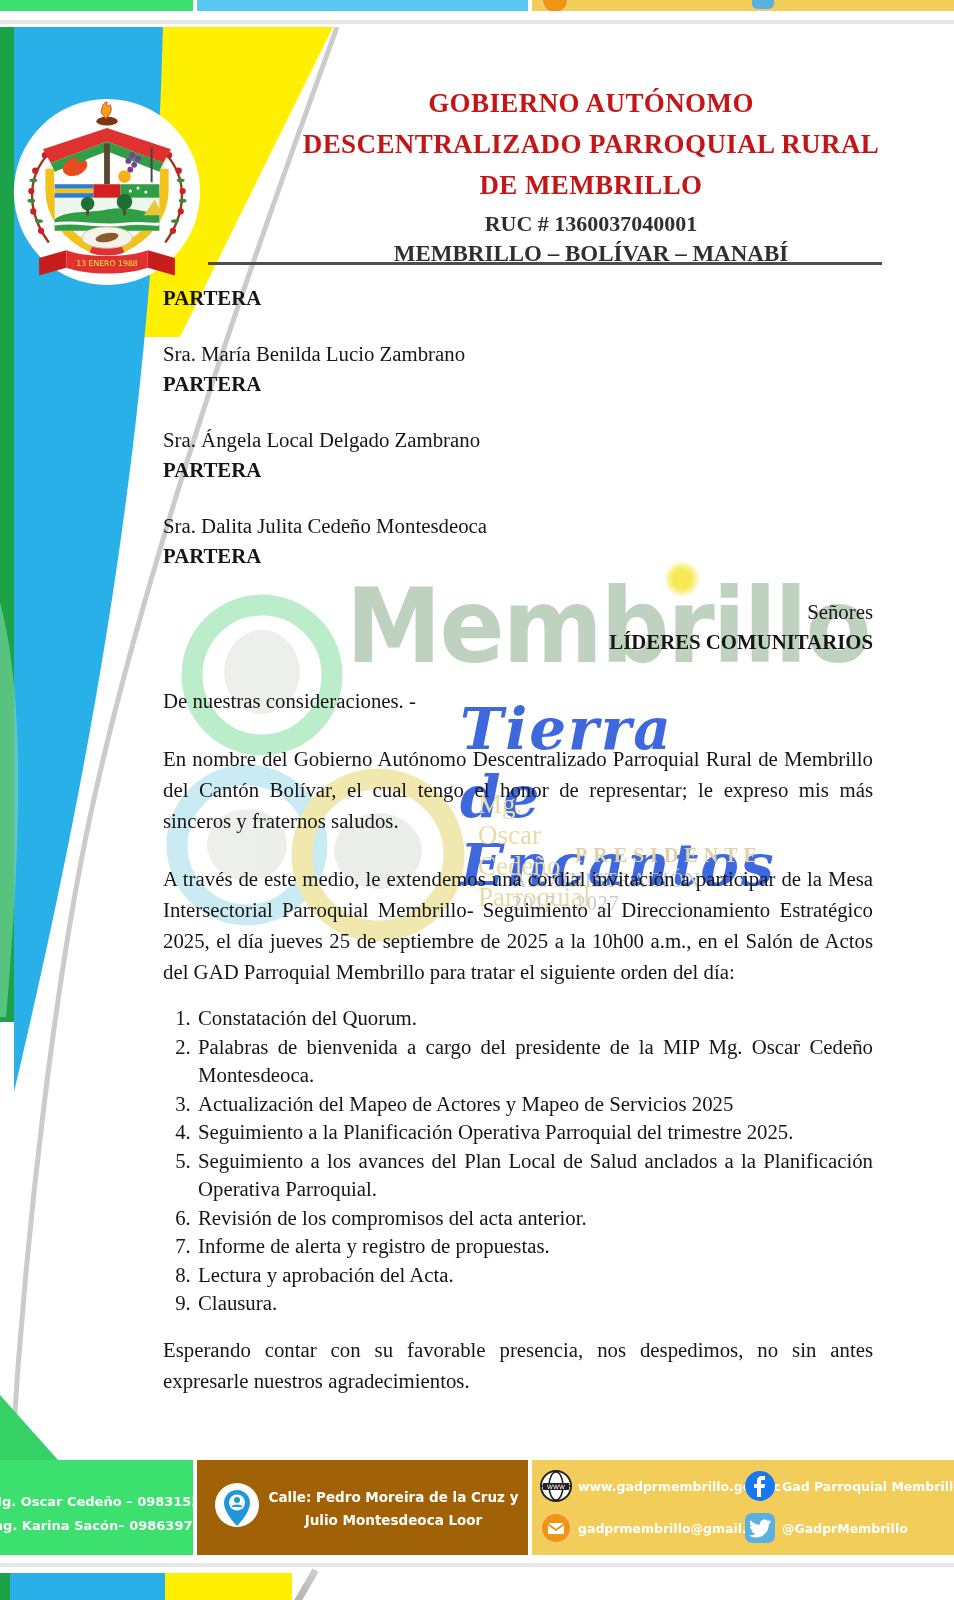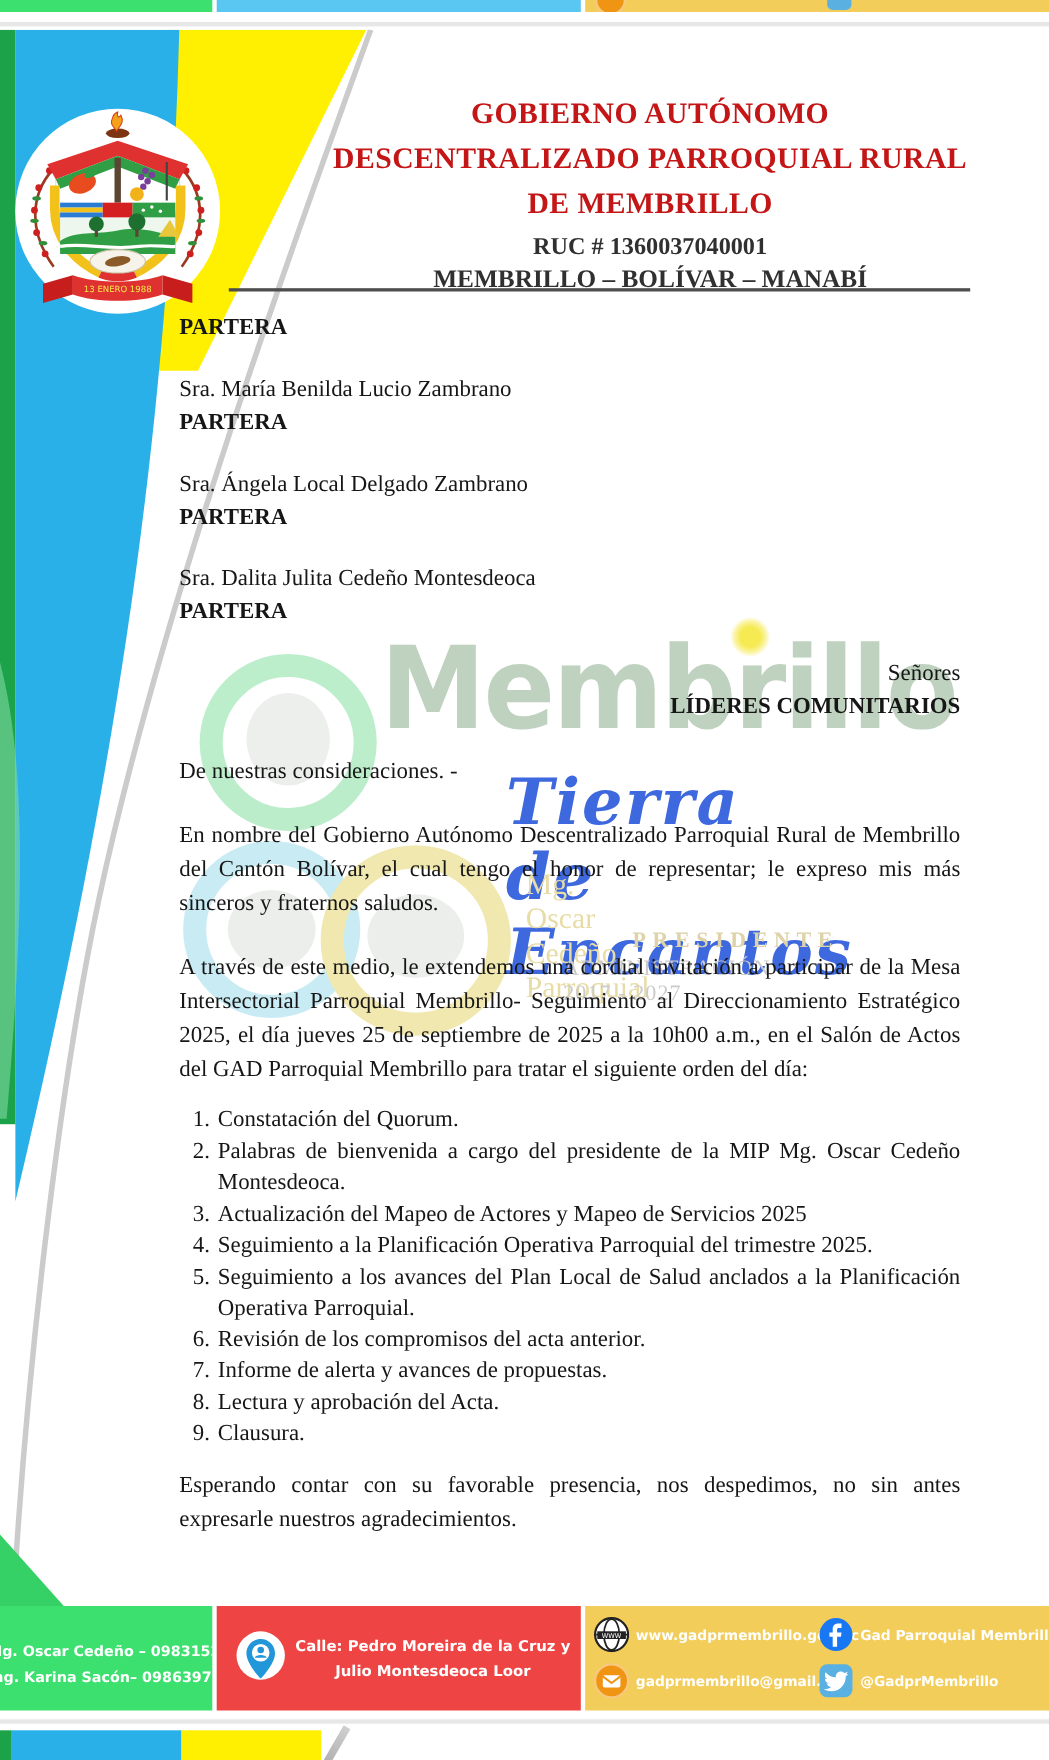--- a/index.html
+++ b/index.html
@@ -52,21 +52,21 @@
   ol.agenda{margin:0 0 16px 0;padding-left:33px;line-height:28.5px;}
   ol.agenda li{text-align:justify;padding-left:2px;}
   .closing{text-align:justify;line-height:31px;}
   
   .footer{position:absolute;left:0;top:1433px;width:954px;height:95px;z-index:5;
           font-family:"DejaVu Sans",sans-serif;color:#fff;}
   .f-panel{position:absolute;top:0;height:95px;}
   .f-green{left:0;width:193px;background:#3ce06f;overflow:hidden;}
   .f-green .txt{position:absolute;left:-11px;top:30px;width:220px;white-space:nowrap;
                 font-weight:bold;font-size:13px;line-height:24px;}
-  .f-blue{left:197px;width:331px;background:#ef4444;}
+  .f-blue{left:197px;width:331px;background:#a16207;}
   .f-pin{position:absolute;left:16px;top:22px;}
   .f-address{position:absolute;left:68px;right:6px;top:26px;text-align:center;
              font-weight:bold;font-size:13.5px;line-height:23px;}
   .f-yellow{left:532px;width:422px;background:#f2cd5a;}
   .fy-cell{position:absolute;height:34px;}
   .fy-icon{position:absolute;left:0;top:0;}
   .fy-label{position:absolute;left:38px;top:9px;font-weight:bold;font-size:12.5px;white-space:nowrap;}
   .fy-c1r1{left:8px;top:10px;width:200px;}
   .fy-c2r1{left:212px;top:10px;width:206px;}
   .fy-c1r2{left:8px;top:52px;width:200px;}
@@ -235,21 +235,21 @@
       <div class="para para1">En nombre del Gobierno Autónomo Descentralizado Parroquial Rural de Membrillo del Cantón Bolívar, el cual tengo el honor de representar; le expreso mis más sinceros y fraternos saludos.</div>
       <div class="para para2">A través de este medio, le extendemos una cordial invitación a participar de la Mesa Intersectorial Parroquial Membrillo- Seguimiento al Direccionamiento Estratégico 2025, el día jueves 25 de septiembre de 2025 a la 10h00 a.m., en el Salón de Actos del GAD Parroquial Membrillo para tratar el siguiente orden del día:</div>
 
       <ol class="agenda">
         <li>Constatación del Quorum.</li>
         <li>Palabras de bienvenida a cargo del presidente de la MIP Mg. Oscar Cedeño Montesdeoca.</li>
         <li>Actualización del Mapeo de Actores y Mapeo de Servicios 2025</li>
         <li>Seguimiento a la Planificación Operativa Parroquial del trimestre 2025.</li>
         <li>Seguimiento a los avances del Plan Local de Salud anclados a la Planificación Operativa Parroquial.</li>
         <li>Revisión de los compromisos del acta anterior.</li>
-        <li>Informe de alerta y avances de propuestas.</li>
+        <li>Informe de alerta y registro de propuestas.</li>
         <li>Lectura y aprobación del Acta.</li>
         <li>Clausura.</li>
       </ol>
 
       <div class="closing">Esperando contar con su favorable presencia, nos despedimos, no sin antes expresarle nuestros agradecimientos.</div>
     </div>
 
     <div class="footer">
       <div class="f-panel f-green">
         <div class="txt">

